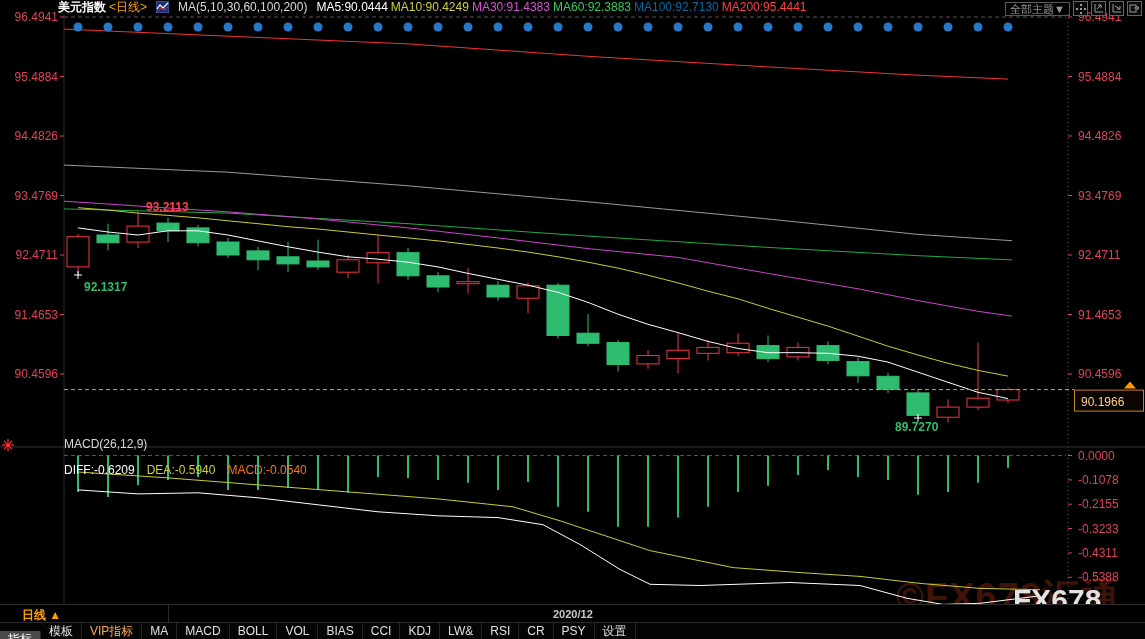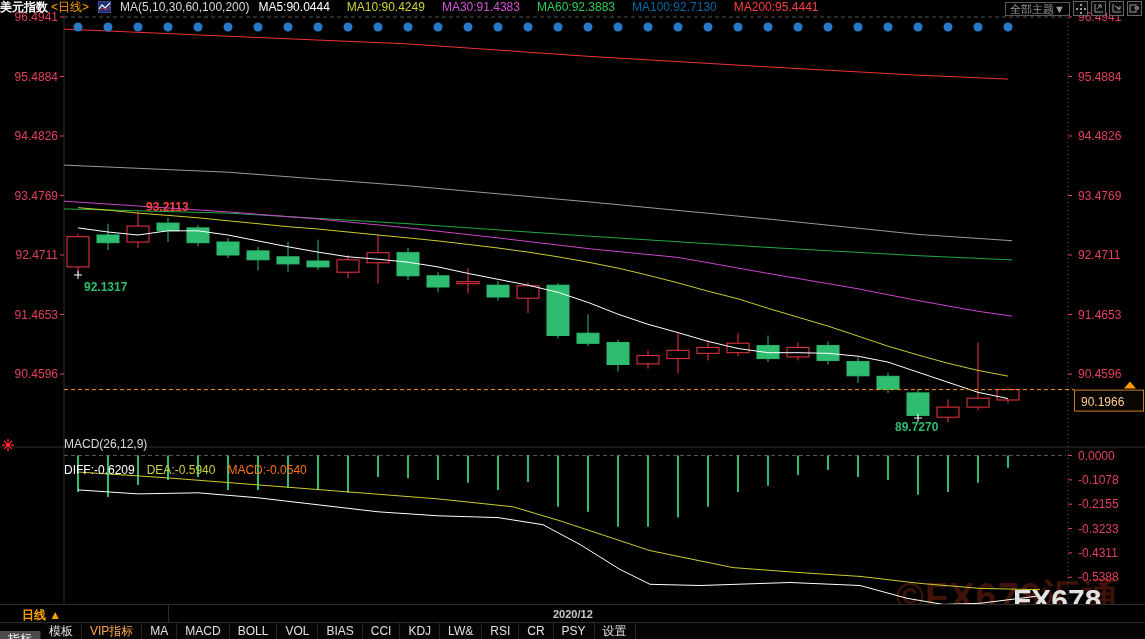--- a/index.html
+++ b/index.html
@@ -1,19 +1,19 @@
 <!DOCTYPE html>
 <html><head>
 <meta charset="utf-8">
 <style>
   html,body{margin:0;padding:0;background:#000;}
   body{width:1145px;height:639px;position:relative;overflow:hidden;
        font-family:"Liberation Sans","DejaVu Sans",sans-serif;color:#ddd;}
   .hdr{position:absolute;top:0;left:0;height:14px;right:210px;display:flex;align-items:center;
-       gap:9px;font-size:12px;line-height:14px;z-index:6;white-space:nowrap;}
+       gap:9px;padding-left:58px;font-size:12px;line-height:14px;z-index:6;white-space:nowrap;}
   .hdr .sym{color:#fff;font-weight:bold;}
   .hdr .per{color:#ffa200;}
   .hdr .magrp{color:#d8d8d8;}
   .controls{position:absolute;top:1px;right:3px;display:flex;gap:3px;align-items:center;z-index:7;}
   .theme-btn{border:1px solid #5a5a5a;color:#9a9a9a;font-size:11px;height:12px;line-height:12px;padding:0 4px;cursor:default;}
   .icon-box{width:13px;height:13px;border:1px solid #666;display:flex;align-items:center;justify-content:center;background:#0a0a0a;}
   #chart-svg{position:absolute;top:0;left:0;z-index:2;}
   #chart-svg text{font-size:12px;font-family:"Liberation Sans","DejaVu Sans",sans-serif;}
   .wm-back{position:absolute;left:896px;top:572px;font-size:38px;font-weight:bold;color:#401309;z-index:1;letter-spacing:1px;}
   .wm-front{position:absolute;left:1013px;top:583px;font-size:30px;font-weight:bold;color:#e2e2e2;z-index:3;}
@@ -239,21 +239,21 @@
   <span class="sym">美元指数</span>
   <span class="per" style="margin-left:-6px;">&lt;日线&gt;</span>
   <span class="icon-chart" style="display:inline-flex;">
     <svg width="13" height="12">
         <rect x="0" y="0" width="13" height="12" fill="#1a2f7a" stroke="#8899cc" stroke-width="0.5"></rect>
         <polyline points="1,8 4,4 7,7 12,2" fill="none" stroke="#ffffff" stroke-width="1.2"></polyline>
         <polyline points="1,10 5,7 8,9 12,6" fill="none" stroke="#dd3333" stroke-width="1"></polyline>
       </svg>
   </span>
   <span class="magrp">MA(5,10,30,60,100,200)</span>
-  <span id="ma-values" style="display:inline-flex;gap:17px;justify-content:center;">
+  <span id="ma-values" style="display:inline-flex;gap:3px;justify-content:center;">
       <span style="color: rgb(255, 255, 255);">MA5:90.0444</span>
       <span style="color: rgb(207, 207, 63);">MA10:90.4249</span>
       <span style="color: rgb(212, 85, 212);">MA30:91.4383</span>
       <span style="color: rgb(51, 204, 85);">MA60:92.3883</span>
       <span style="color: #0369a1;">MA100:92.7130</span>
       <span style="color: rgb(255, 64, 64);">MA200:95.4441</span>
     </span>
 </div>
 
 <div class="controls">

